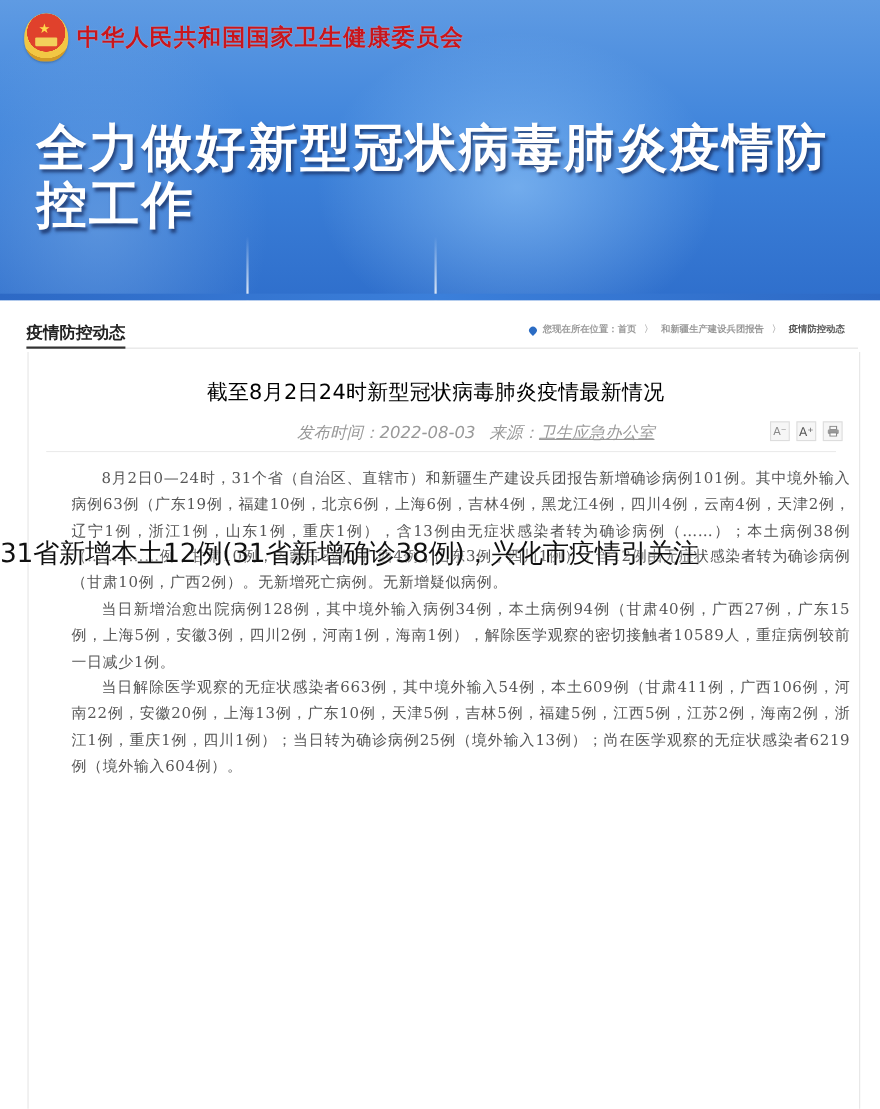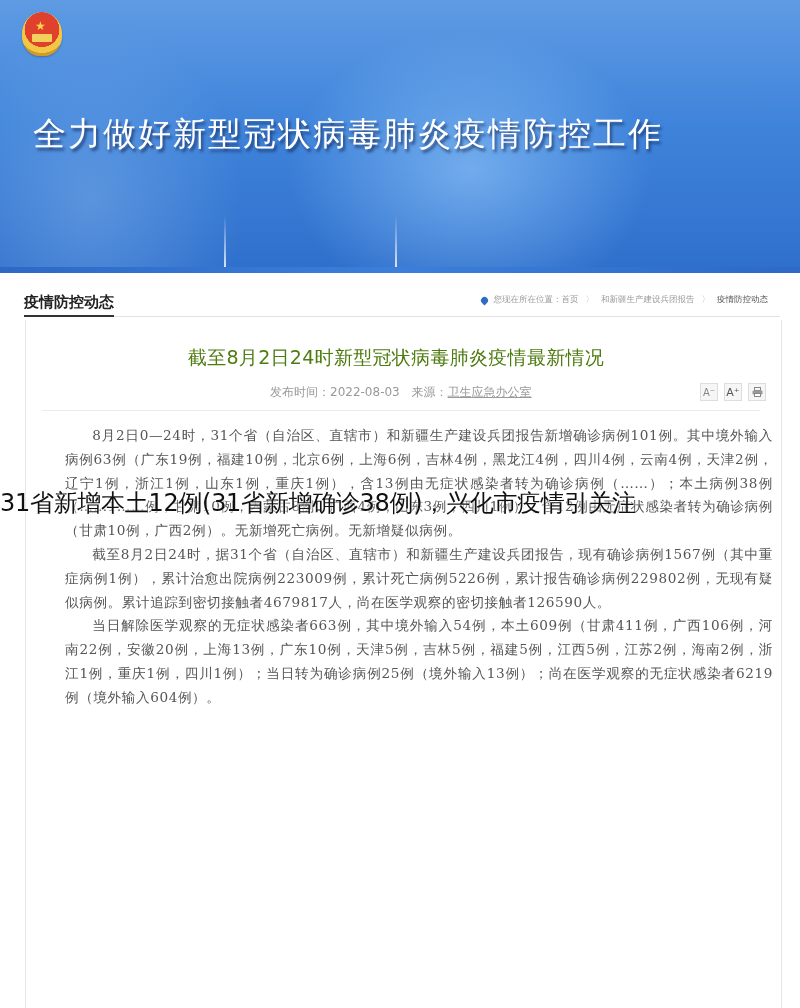--- a/index.html
+++ b/index.html
@@ -29,38 +29,38 @@
     position: relative; box-shadow: 0 1px 2px rgba(0,0,0,0.25);
   }
   .emblem .star { position: absolute; left: 13px; top: 8px; color: #ffd84a; font-size: 12px; line-height: 12px; }
   .emblem .gate { position: absolute; left: 10px; top: 22px; width: 20px; height: 8px; background: #f3cf5b; border-radius: 1px; }
   .org { margin-left: 8px; }
   .org-cn { color: #c8161d; font-size: 21px; font-weight: bold; letter-spacing: 1px; line-height: 26px;
     text-shadow: 0 0 1px rgba(255,255,255,0.6); }
   .org-en { color: #b3262a; font-size: 8.5px; font-weight: bold; line-height: 12px; letter-spacing: 0.2px; }
   .slogan {
     position: absolute; left: 33px; top: 108px; color: #ffffff;
-    font-size: 33px; font-weight: normal; letter-spacing: 2px; line-height: 52px;
+    font-size: 46px; font-weight: bold; letter-spacing: 2px; line-height: 52px;
     text-shadow: 2px 3px 3px rgba(20,40,90,0.75);
   }
 
   .section-header { position: absolute; left: 24px; top: 288px; width: 756px; height: 28px;
     border-bottom: 1px solid #e2e2e2; }
   .section-title { position: absolute; left: 0; top: 5px; font-size: 15px; font-weight: bold; color: #222;
     padding-bottom: 4px; border-bottom: 2px solid #333; line-height: 18px; }
-  .breadcrumb { position: absolute; right: 12px; top: 6px; font-size: 8.5px; color: #9a9a9a; display: flex; align-items: center; }
+  .breadcrumb { position: absolute; right: 12px; top: 6px; font-size: 8.5px; color: #9a9a9a; display: flex; align-items: center; font-weight: bold; }
   .breadcrumb .pin { width: 7px; height: 7px; background: #2b6cc4; border-radius: 50% 50% 50% 0; transform: rotate(-45deg); margin-right: 6px; }
   .breadcrumb .sep { margin: 0 7px; color: #b5b5b5; }
   .breadcrumb .current { color: #555; }
 
   .article-frame { position: absolute; left: 25px; top: 320px; width: 755px; height: 700px;
     border-left: 1px solid #e6e6e6; border-right: 1px solid #e6e6e6; }
   .article-title { position: absolute; left: 0; width: 792px; top: 344px; text-align: center;
-    font-size: 19px; color: #4d7c0f; letter-spacing: 0.3px; line-height: 26px; }
-  .meta { position: absolute; left: 270px; top: 384px; font-size: 12px; color: #999; }
+    font-size: 19px; color: #000000; letter-spacing: 0.3px; line-height: 26px; }
+  .meta { position: absolute; left: 270px; top: 384px; font-size: 15px; color: #999; font-style: italic; }
   .meta .label { margin-right: 8px; }
   .meta .source-link { text-decoration: underline; color: #999; }
   .tools { position: absolute; left: 700px; top: 383px; display: flex; gap: 6px; }
   .tool-btn { width: 18px; height: 18px; border: 1px solid #dddddd; background: #f6f6f6;
     font-size: 10px; color: #888; display: flex; align-items: center; justify-content: center; box-sizing: border-box; }
   .tool-btn.big { color: #555; font-size: 11px; }
   .divider { position: absolute; left: 42px; top: 410px; width: 718px; height: 1px; background: #ebebeb; }
 
   .body-text { position: absolute; left: 55px; top: 424px; width: 708px;
     font-family: "DejaVu Serif", "Liberation Serif", serif;
@@ -76,20 +76,21 @@
 
 <div class="banner">
   <div class="beam" style="left:224px"></div>
   <div class="beam" style="left:395px"></div>
   <div class="logo-row">
     <div class="emblem">
       <span class="star">★</span>
       <span class="gate"></span>
     </div>
     <div class="org">
+      <div class="org-cn">中华人民共和国国家卫生健康委员会</div>
     </div>
   </div>
   <div class="slogan">全力做好新型冠状病毒肺炎疫情防控工作</div>
 </div>
 
 <div class="section-header">
   <div class="section-title">疫情防控动态</div>
   <div class="breadcrumb">
     <span class="pin"></span>
     <span>您现在所在位置：</span>
@@ -119,17 +120,17 @@
       <rect x="0.5" y="3.5" width="10" height="4" rx="1" fill="#999"></rect>
       <rect x="2.5" y="6.5" width="6" height="3" fill="#fff" stroke="#888"></rect>
     </svg>
   </div>
 </div>
 
 <div class="divider"></div>
 
 <div class="body-text">
   <p>8月2日0—24时，31个省（自治区、直辖市）和新疆生产建设兵团报告新增确诊病例101例。其中境外输入病例63例（广东19例，福建10例，北京6例，上海6例，吉林4例，黑龙江4例，四川4例，云南4例，天津2例，辽宁1例，浙江1例，山东1例，重庆1例），含13例由无症状感染者转为确诊病例（……）；本土病例38例（……1……例，甘肃10例，内蒙古8例，广西4例，山东3例，四川1例），含12例由无症状感染者转为确诊病例（甘肃10例，广西2例）。无新增死亡病例。无新增疑似病例。</p>
-  <p>截至8月2日24时，据31个省（自治区、直辖市）和新疆生产建设兵团报告，现有确诊病例1567例（其中重症病例1例），累计治愈出院病例223009例，累计死亡病例5226例，累计报告确诊病例229802例，无现有疑似病例。累计追踪到密切接触者4679817人，尚在医学观察的密切接触者126590人。</p>
+  <p>当日新增治愈出院病例128例，其中境外输入病例34例，本土病例94例（甘肃40例，广西27例，广东15例，上海5例，安徽3例，四川2例，河南1例，海南1例），解除医学观察的密切接触者10589人，重症病例较前一日减少1例。</p>
   <p>当日解除医学观察的无症状感染者663例，其中境外输入54例，本土609例（甘肃411例，广西106例，河南22例，安徽20例，上海13例，广东10例，天津5例，吉林5例，福建5例，江西5例，江苏2例，海南2例，浙江1例，重庆1例，四川1例）；当日转为确诊病例25例（境外输入13例）；尚在医学观察的无症状感染者6219例（境外输入604例）。</p>
 </div>
 
 <div class="overlay-caption">31省新增本土12例(31省新增确诊38例)，兴化市疫情引关注</div>
 
 </body></html>

